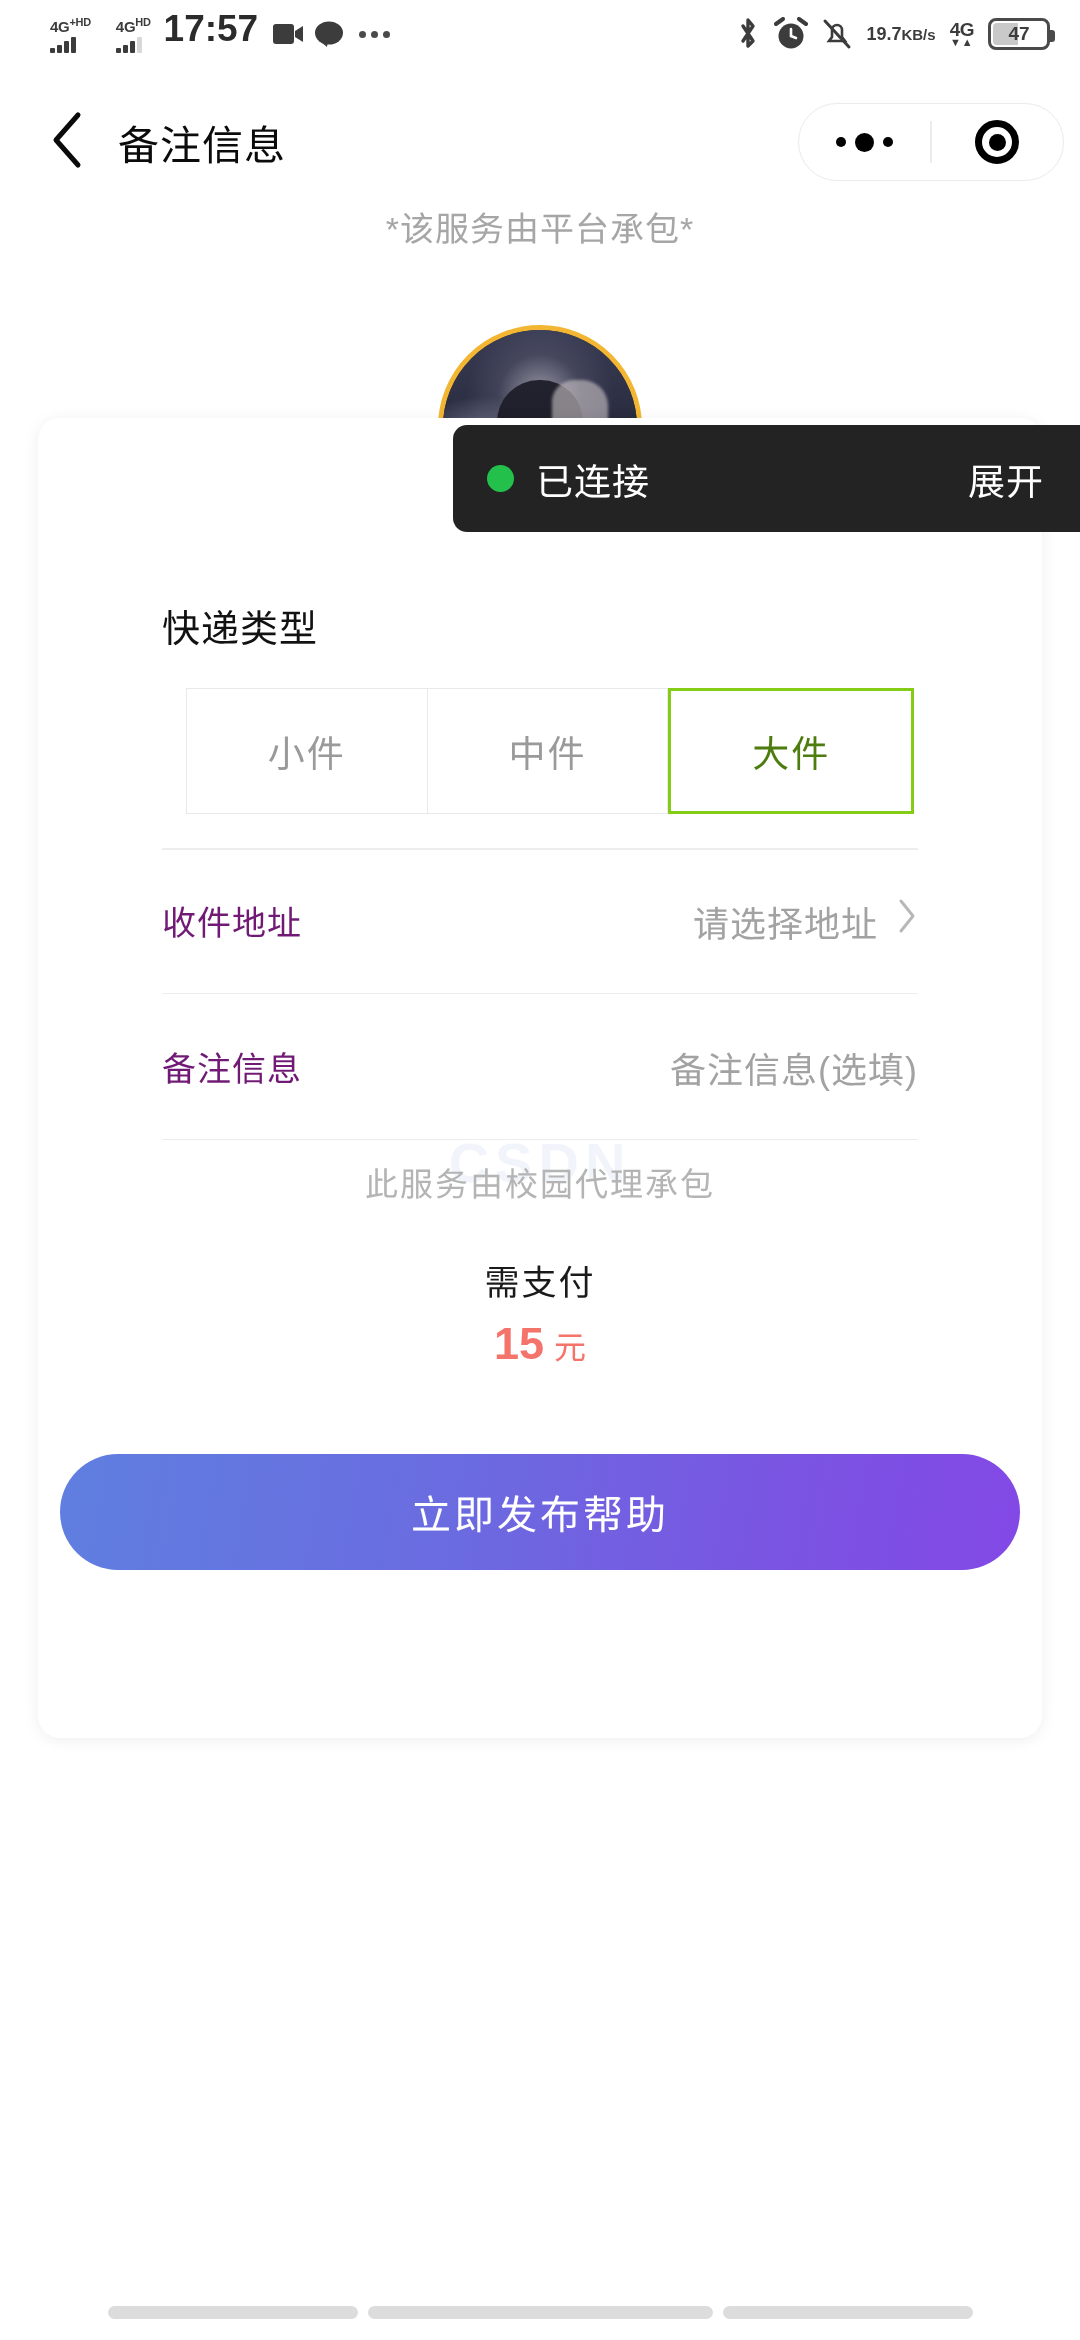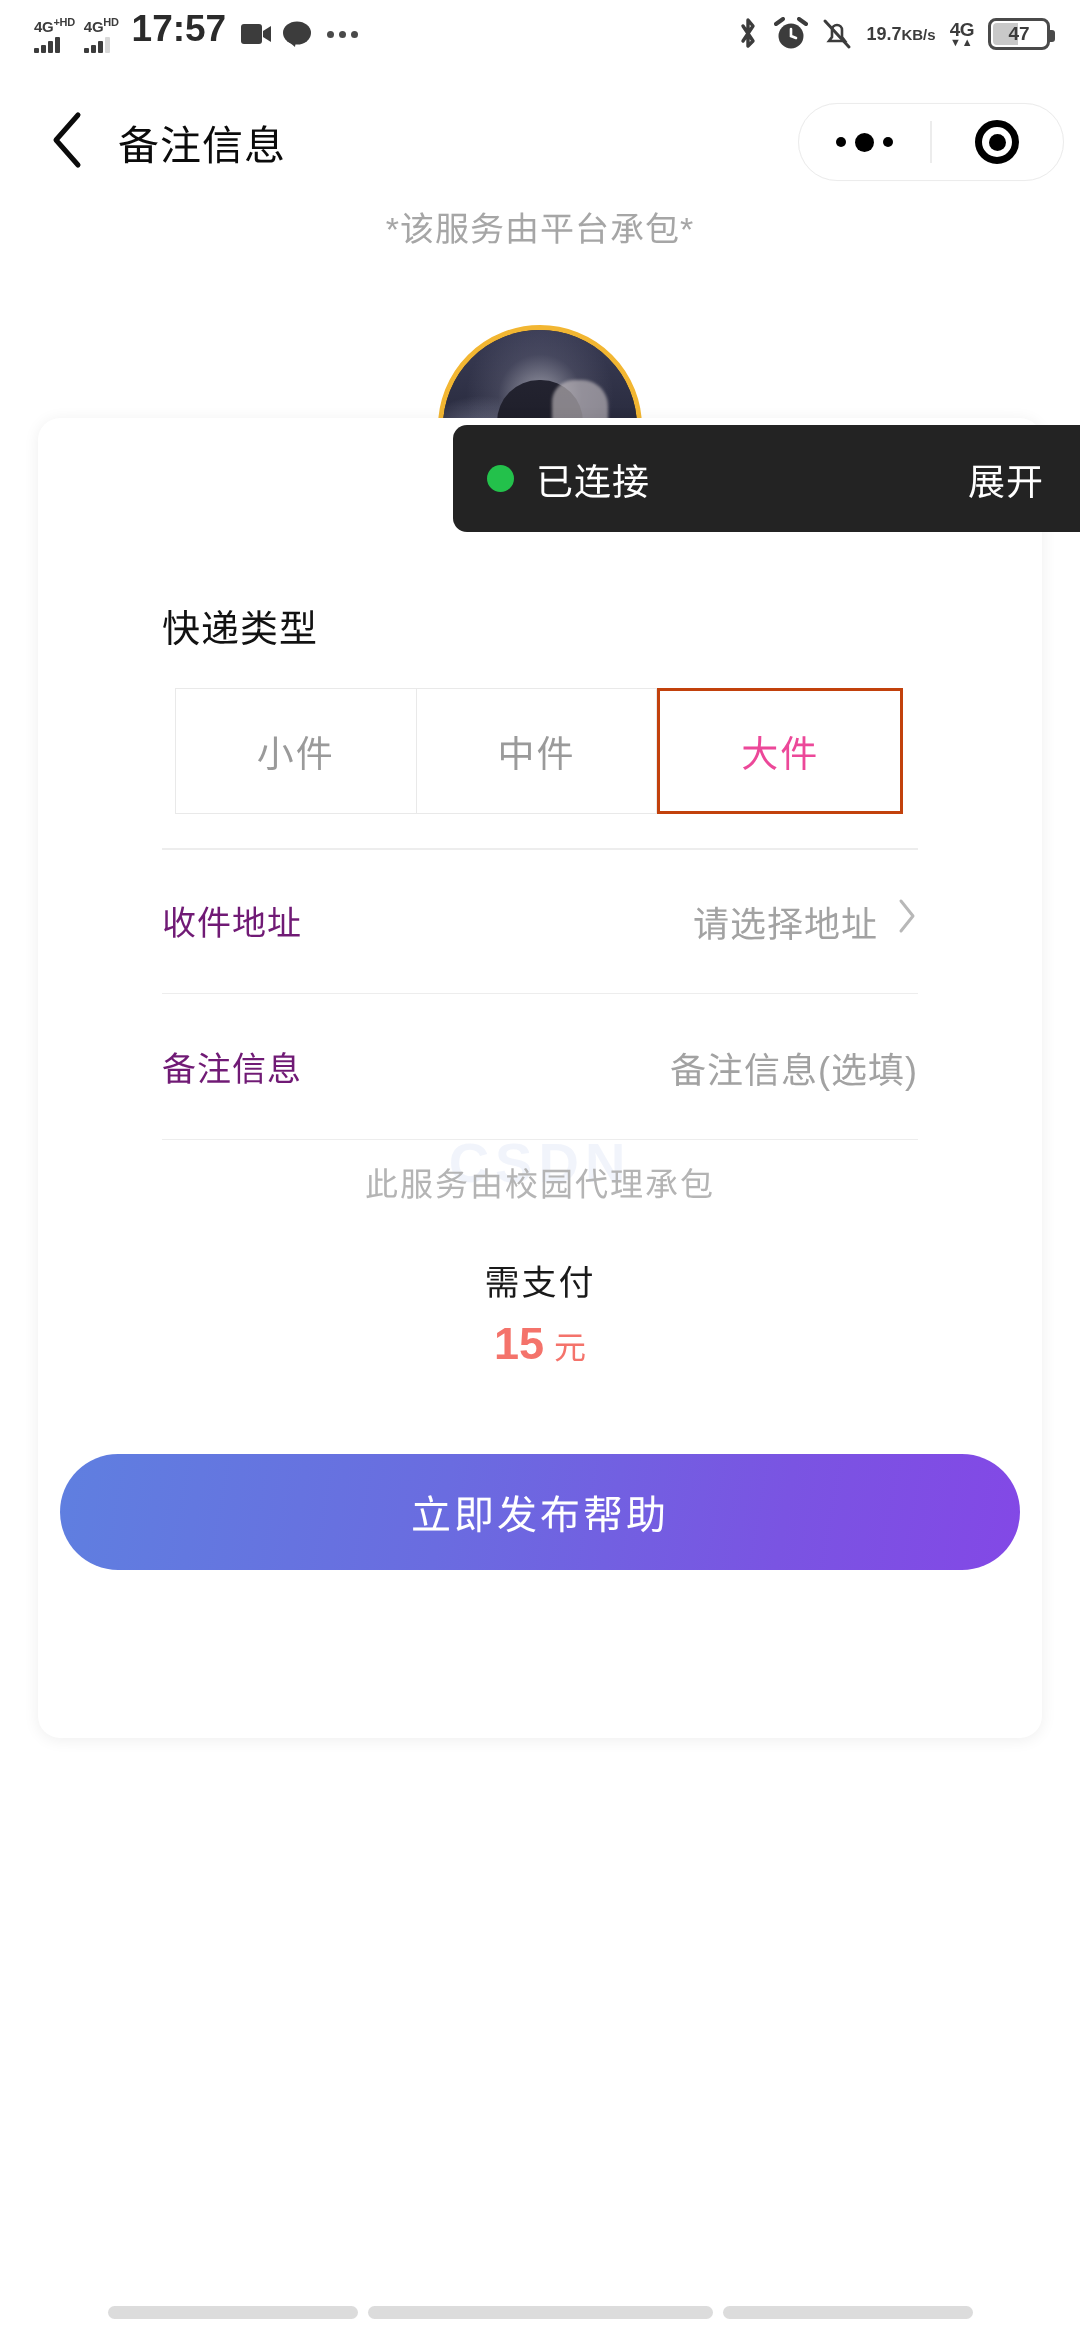--- a/index.html
+++ b/index.html
@@ -12,21 +12,21 @@
   .phone { position:relative; width:1080px; height:2340px; background:#ffffff; }
 
   
   .statusbar{
     position:absolute; top:0; left:0; width:1080px; height:68px;
     display:flex; align-items:center; justify-content:space-between;
     padding:0 30px 0 34px;
   }
   .sb-left{ display:flex; align-items:center; gap:9px; }
   .sb-right{ display:flex; align-items:center; gap:14px; }
-  .sig{ display:flex; flex-direction:column; align-items:flex-start; }
+  .sig{ display:flex; flex-direction:column; align-items:flex-start;margin-left:16px; }
   .sig-lab{ font-size:15px; font-weight:bold; color:#3c3c3c; line-height:15px; letter-spacing:-0.3px; }
   .sig-lab sup{ font-size:11px; }
   .bars{ display:flex; align-items:flex-end; gap:2px; height:17px; margin-top:2px; }
   .bars i{ display:block; width:5px; background:#3c3c3c; border-radius:1px; }
   .bars i:nth-child(1){ height:5px; } .bars i:nth-child(2){ height:8px; }
   .bars i:nth-child(3){ height:12px; } .bars i:nth-child(4){ height:16px; }
   .bars.dim i:nth-child(4){ background:#d8d8d8; }
   .clock{ font-size:37px; font-weight:bold; color:#2b2b2b; letter-spacing:0px; margin:0 6px 12px 4px; line-height:37px; }
   .sb-ico{ color:#3c3c3c; display:flex; align-items:center; }
   .dots3{ display:flex; gap:5px; align-items:center; margin-left:6px; }
@@ -83,25 +83,25 @@
     background:linear-gradient(180deg,#232330 0%,#17171f 100%); }
   .avatar-hand{ position:absolute; left:56%; top:26%; width:56px; height:62px;
     border-radius:22px 26px 14px 14px; background:rgba(198,192,196,.62); filter:blur(1.5px); }
 
   
   .card{ position:absolute; top:418px; left:38px; width:1004px; height:1320px;
          background:#ffffff; border-radius:22px; box-shadow:0 2px 16px rgba(0,0,0,.07); }
 
   .sec-title{ position:absolute; top:180px; left:124px; font-size:38px; color:#121212; letter-spacing:1px; }
 
-  .typebox{ position:absolute; top:270px; left:125px; width:740px; height:126px; display:flex;padding-left:12px; }
+  .typebox{ position:absolute; top:270px; left:136px; width:740px; height:126px; display:flex;padding-left:12px; }
   .type-opt{ flex:1; height:126px; display:flex; align-items:center; justify-content:center;
              font-size:37px; color:#9a9a9a; border:1.5px solid #e9e9e9; background:#fff; letter-spacing:2px; }
   .type-opt + .type-opt{ border-left:none; }
-  .type-opt.sel{ border:3px solid #c2410c; color:#ec4899; position:relative; z-index:2; }
+  .type-opt.sel{ border:3px solid #84cc16; color:#4d7c0f; position:relative; z-index:2; }
 
   .row{ position:absolute; left:124px; width:756px; height:146px;
         display:flex; align-items:center; justify-content:space-between; }
   .row-addr{ top:430px; border-bottom:1.5px solid #ededed; }
   .row-addr:before{ content:""; position:absolute; left:0; top:0; width:756px; height:1.5px; background:#ededed; }
   .row-note{ top:576px; border-bottom:1.5px solid #ededed; }
   .row-label{ font-size:34px; color:#701a75; letter-spacing:1px; }
   .row-value{ font-size:36px; color:#a2a2a2; display:flex; align-items:center; gap:18px; letter-spacing:1px; }
 
   .svc-note{ position:absolute; top:740px; left:0; width:1004px; text-align:center;

